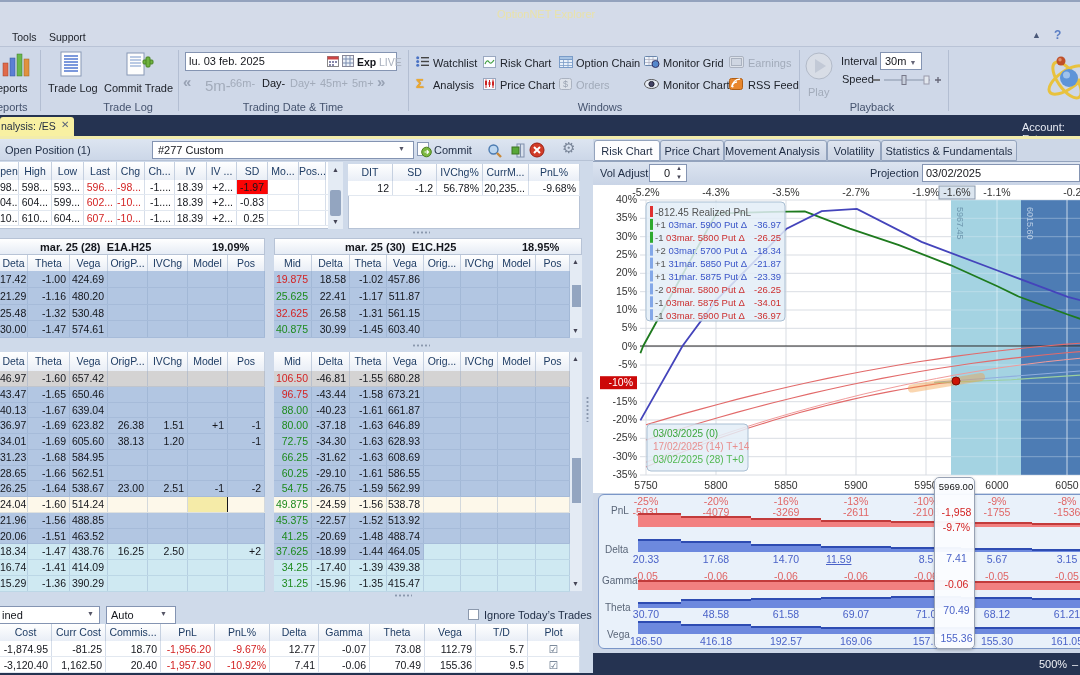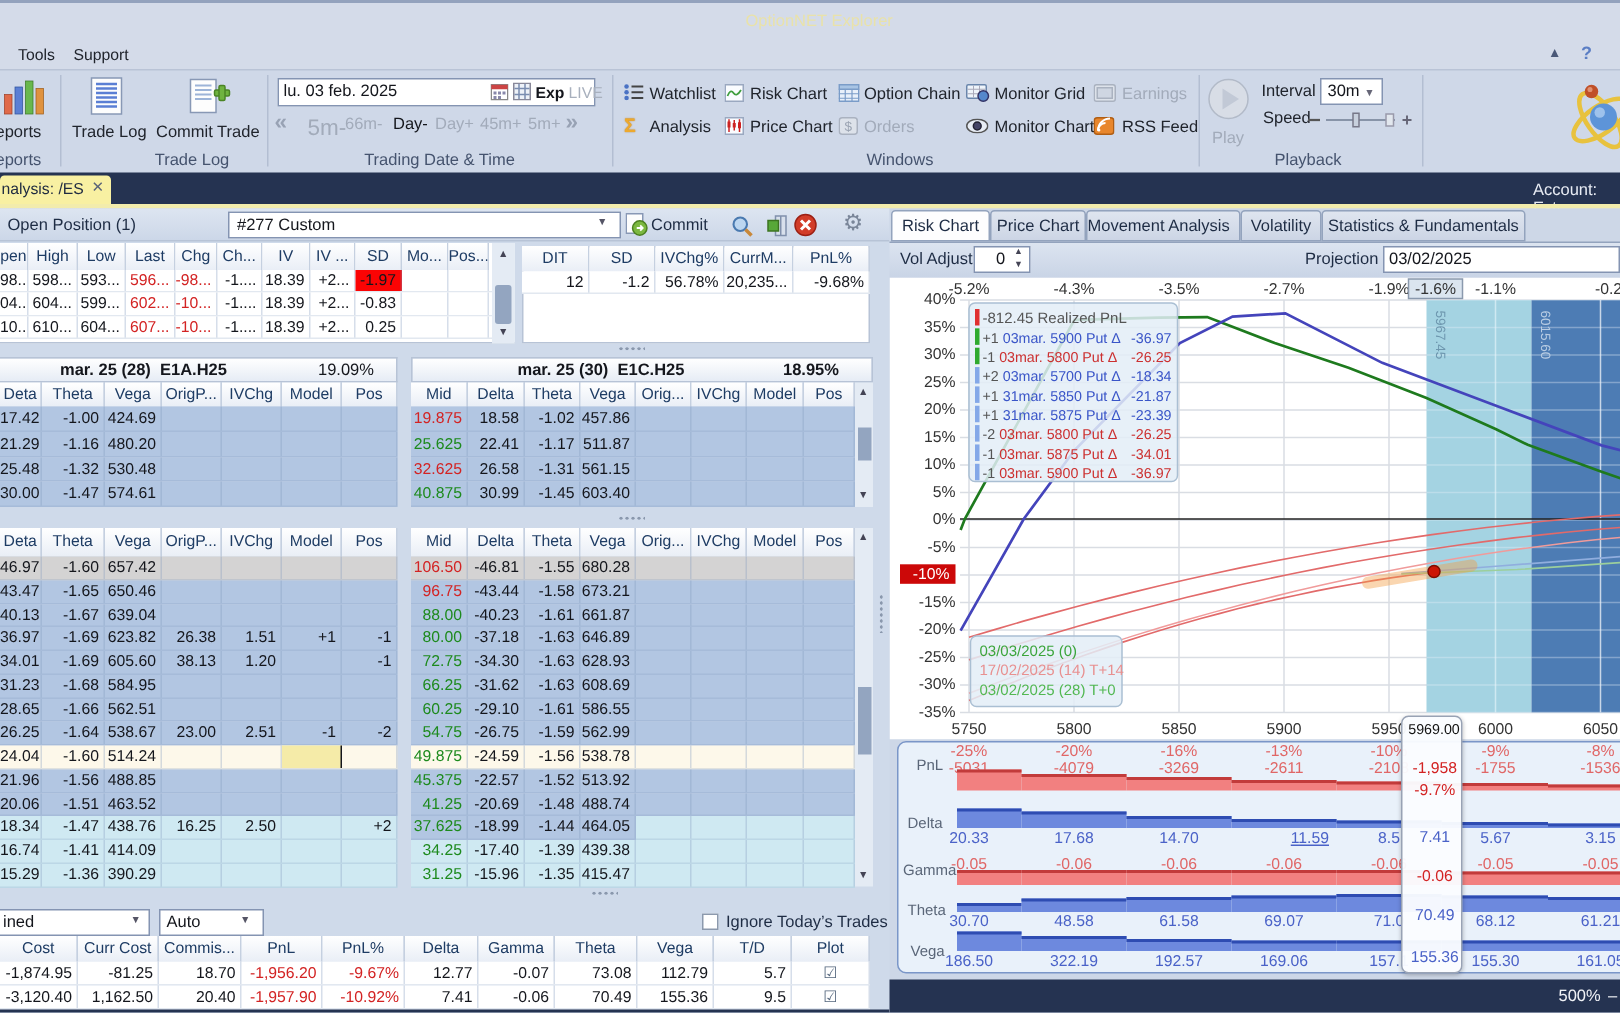--- a/index.html
+++ b/index.html
@@ -254,21 +254,21 @@
 <div class="abs" style="left:328px;top:162px;width:15px;height:67px;background:#e4ebf4;"></div>
 <div class="abs" style="left:332px;top:166px;font-size:7px;color:#445;">▲</div>
 <div class="abs" style="left:330px;top:190px;width:11px;height:26px;background:#93a5c0;border-radius:2px;"></div>
 <div class="abs" style="left:332px;top:218px;font-size:7px;color:#445;">▼</div>
 <div class="abs" style="left:348px;top:164px;width:232px;height:65px;background:#fff;border:1px solid #b7c3d6;"></div>
     <div class="row" style="left:348px;top:164px;width:232px;height:17px;"><span class="hdrcell" style="width:45px;line-height:17px;font-size:10.5px;">DIT</span><span class="hdrcell" style="width:44px;line-height:17px;font-size:10.5px;">SD</span><span class="hdrcell" style="width:46px;line-height:17px;font-size:10.5px;">IVChg%</span><span class="hdrcell" style="width:46px;line-height:17px;font-size:10.5px;">CurrM...</span><span class="hdrcell" style="width:51px;line-height:17px;font-size:10.5px;">PnL%</span></div>
     <div class="row" style="left:348px;top:181px;width:232px;height:15px;background:#fff;border-bottom:1px solid rgba(125,150,185,0.22);"><span class="dcell " style="width:45px;line-height:15px;font-size:10.5px;">12</span><span class="dcell " style="width:44px;line-height:15px;font-size:10.5px;">-1.2</span><span class="dcell " style="width:46px;line-height:15px;font-size:10.5px;">56.78%</span><span class="dcell " style="width:46px;line-height:15px;font-size:10.5px;">20,235...</span><span class="dcell " style="width:51px;line-height:15px;font-size:10.5px;">-9.68%</span></div>
     <div class="abs" style="left:412px;top:231px;width:18px;height:3px;background:radial-gradient(circle,#8a98ad 1px,transparent 1.2px);background-size:4px 3px;"></div>
     <div class="abs" style="left:0;top:238px;width:265px;height:17px;background:linear-gradient(#fff,#e6ecf5);border:1px solid #b7c3d6;border-left:none;"></div>
     <div class="abs" style="left:40px;top:241px;font-size:11px;font-weight:bold;color:#14161c;">mar. 25 (28)&nbsp;&nbsp;E1A.H25</div>
-    <div class="abs" style="left:212px;top:241px;font-size:11px;font-weight:normal;color:#14161c;">19.09%</div>
+    <div class="abs" style="left:212px;top:241px;font-size:11px;font-weight:bold;color:#14161c;">19.09%</div>
     <div class="abs" style="left:274px;top:238px;width:308px;height:17px;background:linear-gradient(#fff,#e6ecf5);border:1px solid #b7c3d6;"></div>
     <div class="abs" style="left:345px;top:241px;font-size:11px;font-weight:bold;color:#14161c;">mar. 25 (30)&nbsp;&nbsp;E1C.H25</div>
     <div class="abs" style="left:522px;top:241px;font-size:11px;font-weight:bold;color:#14161c;">18.95%</div>
     <div class="row" style="left:0px;top:255px;width:265px;height:16px;"><span class="hdrcell" style="width:28px;line-height:16px;font-size:10.5px;">Deta</span><span class="hdrcell" style="width:42px;line-height:16px;font-size:10.5px;">Theta</span><span class="hdrcell" style="width:38px;line-height:16px;font-size:10.5px;">Vega</span><span class="hdrcell" style="width:40px;line-height:16px;font-size:10.5px;">OrigP...</span><span class="hdrcell" style="width:40px;line-height:16px;font-size:10.5px;">IVChg</span><span class="hdrcell" style="width:40px;line-height:16px;font-size:10.5px;">Model</span><span class="hdrcell" style="width:37px;line-height:16px;font-size:10.5px;">Pos</span></div>
     <div class="row" style="left:274px;top:255px;width:296px;height:16px;"><span class="hdrcell" style="width:38px;line-height:16px;font-size:10.5px;">Mid</span><span class="hdrcell" style="width:38px;line-height:16px;font-size:10.5px;">Delta</span><span class="hdrcell" style="width:37px;line-height:16px;font-size:10.5px;">Theta</span><span class="hdrcell" style="width:37px;line-height:16px;font-size:10.5px;">Vega</span><span class="hdrcell" style="width:37px;line-height:16px;font-size:10.5px;">Orig...</span><span class="hdrcell" style="width:37px;line-height:16px;font-size:10.5px;">IVChg</span><span class="hdrcell" style="width:38px;line-height:16px;font-size:10.5px;">Model</span><span class="hdrcell" style="width:34px;line-height:16px;font-size:10.5px;">Pos</span></div>
     <div class="row" style="left:0px;top:271.0px;width:265px;height:16.75px;background:#b2c6e2;border-bottom:1px solid rgba(125,150,185,0.22);"><span class="dcell " style="width:28px;line-height:16.75px;font-size:10.5px;">17.42</span><span class="dcell " style="width:42px;line-height:16.75px;font-size:10.5px;">-1.00</span><span class="dcell " style="width:38px;line-height:16.75px;font-size:10.5px;">424.69</span><span class="dcell " style="width:40px;line-height:16.75px;font-size:10.5px;"></span><span class="dcell " style="width:40px;line-height:16.75px;font-size:10.5px;"></span><span class="dcell " style="width:40px;line-height:16.75px;font-size:10.5px;"></span><span class="dcell " style="width:37px;line-height:16.75px;font-size:10.5px;"></span></div>
     <div class="row" style="left:274px;top:271.0px;width:296px;height:16.75px;background:#b2c6e2;border-bottom:1px solid rgba(125,150,185,0.22);"><span class="dcell red" style="width:38px;line-height:16.75px;font-size:10.5px;">19.875</span><span class="dcell " style="width:38px;line-height:16.75px;font-size:10.5px;">18.58</span><span class="dcell " style="width:37px;line-height:16.75px;font-size:10.5px;">-1.02</span><span class="dcell " style="width:37px;line-height:16.75px;font-size:10.5px;">457.86</span><span class="dcell " style="width:37px;line-height:16.75px;font-size:10.5px;"></span><span class="dcell " style="width:37px;line-height:16.75px;font-size:10.5px;"></span><span class="dcell " style="width:38px;line-height:16.75px;font-size:10.5px;"></span><span class="dcell " style="width:34px;line-height:16.75px;font-size:10.5px;"></span></div>
     <div class="row" style="left:0px;top:287.75px;width:265px;height:16.75px;background:#b2c6e2;border-bottom:1px solid rgba(125,150,185,0.22);"><span class="dcell " style="width:28px;line-height:16.75px;font-size:10.5px;">21.29</span><span class="dcell " style="width:42px;line-height:16.75px;font-size:10.5px;">-1.16</span><span class="dcell " style="width:38px;line-height:16.75px;font-size:10.5px;">480.20</span><span class="dcell " style="width:40px;line-height:16.75px;font-size:10.5px;"></span><span class="dcell " style="width:40px;line-height:16.75px;font-size:10.5px;"></span><span class="dcell " style="width:40px;line-height:16.75px;font-size:10.5px;"></span><span class="dcell " style="width:37px;line-height:16.75px;font-size:10.5px;"></span></div>
     <div class="row" style="left:274px;top:287.75px;width:296px;height:16.75px;background:#b2c6e2;border-bottom:1px solid rgba(125,150,185,0.22);"><span class="dcell grn" style="width:38px;line-height:16.75px;font-size:10.5px;">25.625</span><span class="dcell " style="width:38px;line-height:16.75px;font-size:10.5px;">22.41</span><span class="dcell " style="width:37px;line-height:16.75px;font-size:10.5px;">-1.17</span><span class="dcell " style="width:37px;line-height:16.75px;font-size:10.5px;">511.87</span><span class="dcell " style="width:37px;line-height:16.75px;font-size:10.5px;"></span><span class="dcell " style="width:37px;line-height:16.75px;font-size:10.5px;"></span><span class="dcell " style="width:38px;line-height:16.75px;font-size:10.5px;"></span><span class="dcell " style="width:34px;line-height:16.75px;font-size:10.5px;"></span></div>
     <div class="row" style="left:0px;top:304.5px;width:265px;height:16.75px;background:#b2c6e2;border-bottom:1px solid rgba(125,150,185,0.22);"><span class="dcell " style="width:28px;line-height:16.75px;font-size:10.5px;">25.48</span><span class="dcell " style="width:42px;line-height:16.75px;font-size:10.5px;">-1.32</span><span class="dcell " style="width:38px;line-height:16.75px;font-size:10.5px;">530.48</span><span class="dcell " style="width:40px;line-height:16.75px;font-size:10.5px;"></span><span class="dcell " style="width:40px;line-height:16.75px;font-size:10.5px;"></span><span class="dcell " style="width:40px;line-height:16.75px;font-size:10.5px;"></span><span class="dcell " style="width:37px;line-height:16.75px;font-size:10.5px;"></span></div>
@@ -478,40 +478,40 @@
     <div class="abs" style="left:616px;top:506px;width:60px;text-align:center;font-size:10.5px;color:#e06666;">-5031</div>
     <div class="abs" style="left:686px;top:506px;width:60px;text-align:center;font-size:10.5px;color:#e06666;">-4079</div>
     <div class="abs" style="left:756px;top:506px;width:60px;text-align:center;font-size:10.5px;color:#e06666;">-3269</div>
     <div class="abs" style="left:826px;top:506px;width:60px;text-align:center;font-size:10.5px;color:#e06666;">-2611</div>
     <div class="abs" style="left:896px;top:506px;width:60px;text-align:center;font-size:10.5px;color:#e06666;">-2108</div>
     <div class="abs" style="left:967px;top:506px;width:60px;text-align:center;font-size:10.5px;color:#e06666;">-1755</div>
     <div class="abs" style="left:1037px;top:506px;width:60px;text-align:center;font-size:10.5px;color:#e06666;">-1536</div>
     <div class="abs" style="left:616px;top:553px;width:60px;text-align:center;font-size:10.5px;color:#4a62c8;">20.33</div>
     <div class="abs" style="left:686px;top:553px;width:60px;text-align:center;font-size:10.5px;color:#4a62c8;">17.68</div>
     <div class="abs" style="left:756px;top:553px;width:60px;text-align:center;font-size:10.5px;color:#4a62c8;">14.70</div>
-    <div class="abs" style="left:826px;top:553px;width:60px;text-align:right;font-size:10.5px;color:#4a62c8;text-decoration:underline;">11.59</div>
+    <div class="abs" style="left:826px;top:553px;width:60px;text-align:left;font-size:10.5px;color:#4a62c8;text-decoration:underline;">11.59</div>
     <div class="abs" style="left:896px;top:553px;width:60px;text-align:center;font-size:10.5px;color:#4a62c8;">8.5</div>
     <div class="abs" style="left:967px;top:553px;width:60px;text-align:center;font-size:10.5px;color:#4a62c8;">5.67</div>
     <div class="abs" style="left:1037px;top:553px;width:60px;text-align:center;font-size:10.5px;color:#4a62c8;">3.15</div>
     <div class="abs" style="left:616px;top:570px;width:60px;text-align:center;font-size:10.5px;color:#e06666;">-0.05</div>
     <div class="abs" style="left:686px;top:570px;width:60px;text-align:center;font-size:10.5px;color:#e06666;">-0.06</div>
     <div class="abs" style="left:756px;top:570px;width:60px;text-align:center;font-size:10.5px;color:#e06666;">-0.06</div>
     <div class="abs" style="left:826px;top:570px;width:60px;text-align:center;font-size:10.5px;color:#e06666;">-0.06</div>
     <div class="abs" style="left:896px;top:570px;width:60px;text-align:center;font-size:10.5px;color:#e06666;">-0.06</div>
     <div class="abs" style="left:967px;top:570px;width:60px;text-align:center;font-size:10.5px;color:#e06666;">-0.05</div>
     <div class="abs" style="left:1037px;top:570px;width:60px;text-align:center;font-size:10.5px;color:#e06666;">-0.05</div>
     <div class="abs" style="left:616px;top:608px;width:60px;text-align:center;font-size:10.5px;color:#4a62c8;">30.70</div>
     <div class="abs" style="left:686px;top:608px;width:60px;text-align:center;font-size:10.5px;color:#4a62c8;">48.58</div>
     <div class="abs" style="left:756px;top:608px;width:60px;text-align:center;font-size:10.5px;color:#4a62c8;">61.58</div>
     <div class="abs" style="left:826px;top:608px;width:60px;text-align:center;font-size:10.5px;color:#4a62c8;">69.07</div>
     <div class="abs" style="left:896px;top:608px;width:60px;text-align:center;font-size:10.5px;color:#4a62c8;">71.0</div>
     <div class="abs" style="left:967px;top:608px;width:60px;text-align:center;font-size:10.5px;color:#4a62c8;">68.12</div>
     <div class="abs" style="left:1037px;top:608px;width:60px;text-align:center;font-size:10.5px;color:#4a62c8;">61.21</div>
     <div class="abs" style="left:616px;top:635px;width:60px;text-align:center;font-size:10.5px;color:#4a62c8;">186.50</div>
-    <div class="abs" style="left:686px;top:635px;width:60px;text-align:center;font-size:10.5px;color:#4a62c8;">322.19</div>
+    <div class="abs" style="left:686px;top:635px;width:60px;text-align:center;font-size:10.5px;color:#4a62c8;">416.18</div>
     <div class="abs" style="left:756px;top:635px;width:60px;text-align:center;font-size:10.5px;color:#4a62c8;">192.57</div>
     <div class="abs" style="left:826px;top:635px;width:60px;text-align:center;font-size:10.5px;color:#4a62c8;">169.06</div>
     <div class="abs" style="left:896px;top:635px;width:60px;text-align:center;font-size:10.5px;color:#4a62c8;">157.1</div>
     <div class="abs" style="left:967px;top:635px;width:60px;text-align:center;font-size:10.5px;color:#4a62c8;">155.30</div>
     <div class="abs" style="left:1037px;top:635px;width:60px;text-align:center;font-size:10.5px;color:#4a62c8;">161.05</div>
     <div class="abs" style="left:611px;top:505px;font-size:10px;color:#5a6678;">PnL</div>
     <div class="abs" style="left:605px;top:544px;font-size:10px;color:#5a6678;">Delta</div>
     <div class="abs" style="left:602px;top:575px;font-size:10px;color:#5a6678;">Gamma</div>
     <div class="abs" style="left:605px;top:602px;font-size:10px;color:#5a6678;">Theta</div>
     <div class="abs" style="left:607px;top:629px;font-size:10px;color:#5a6678;">Vega</div>

